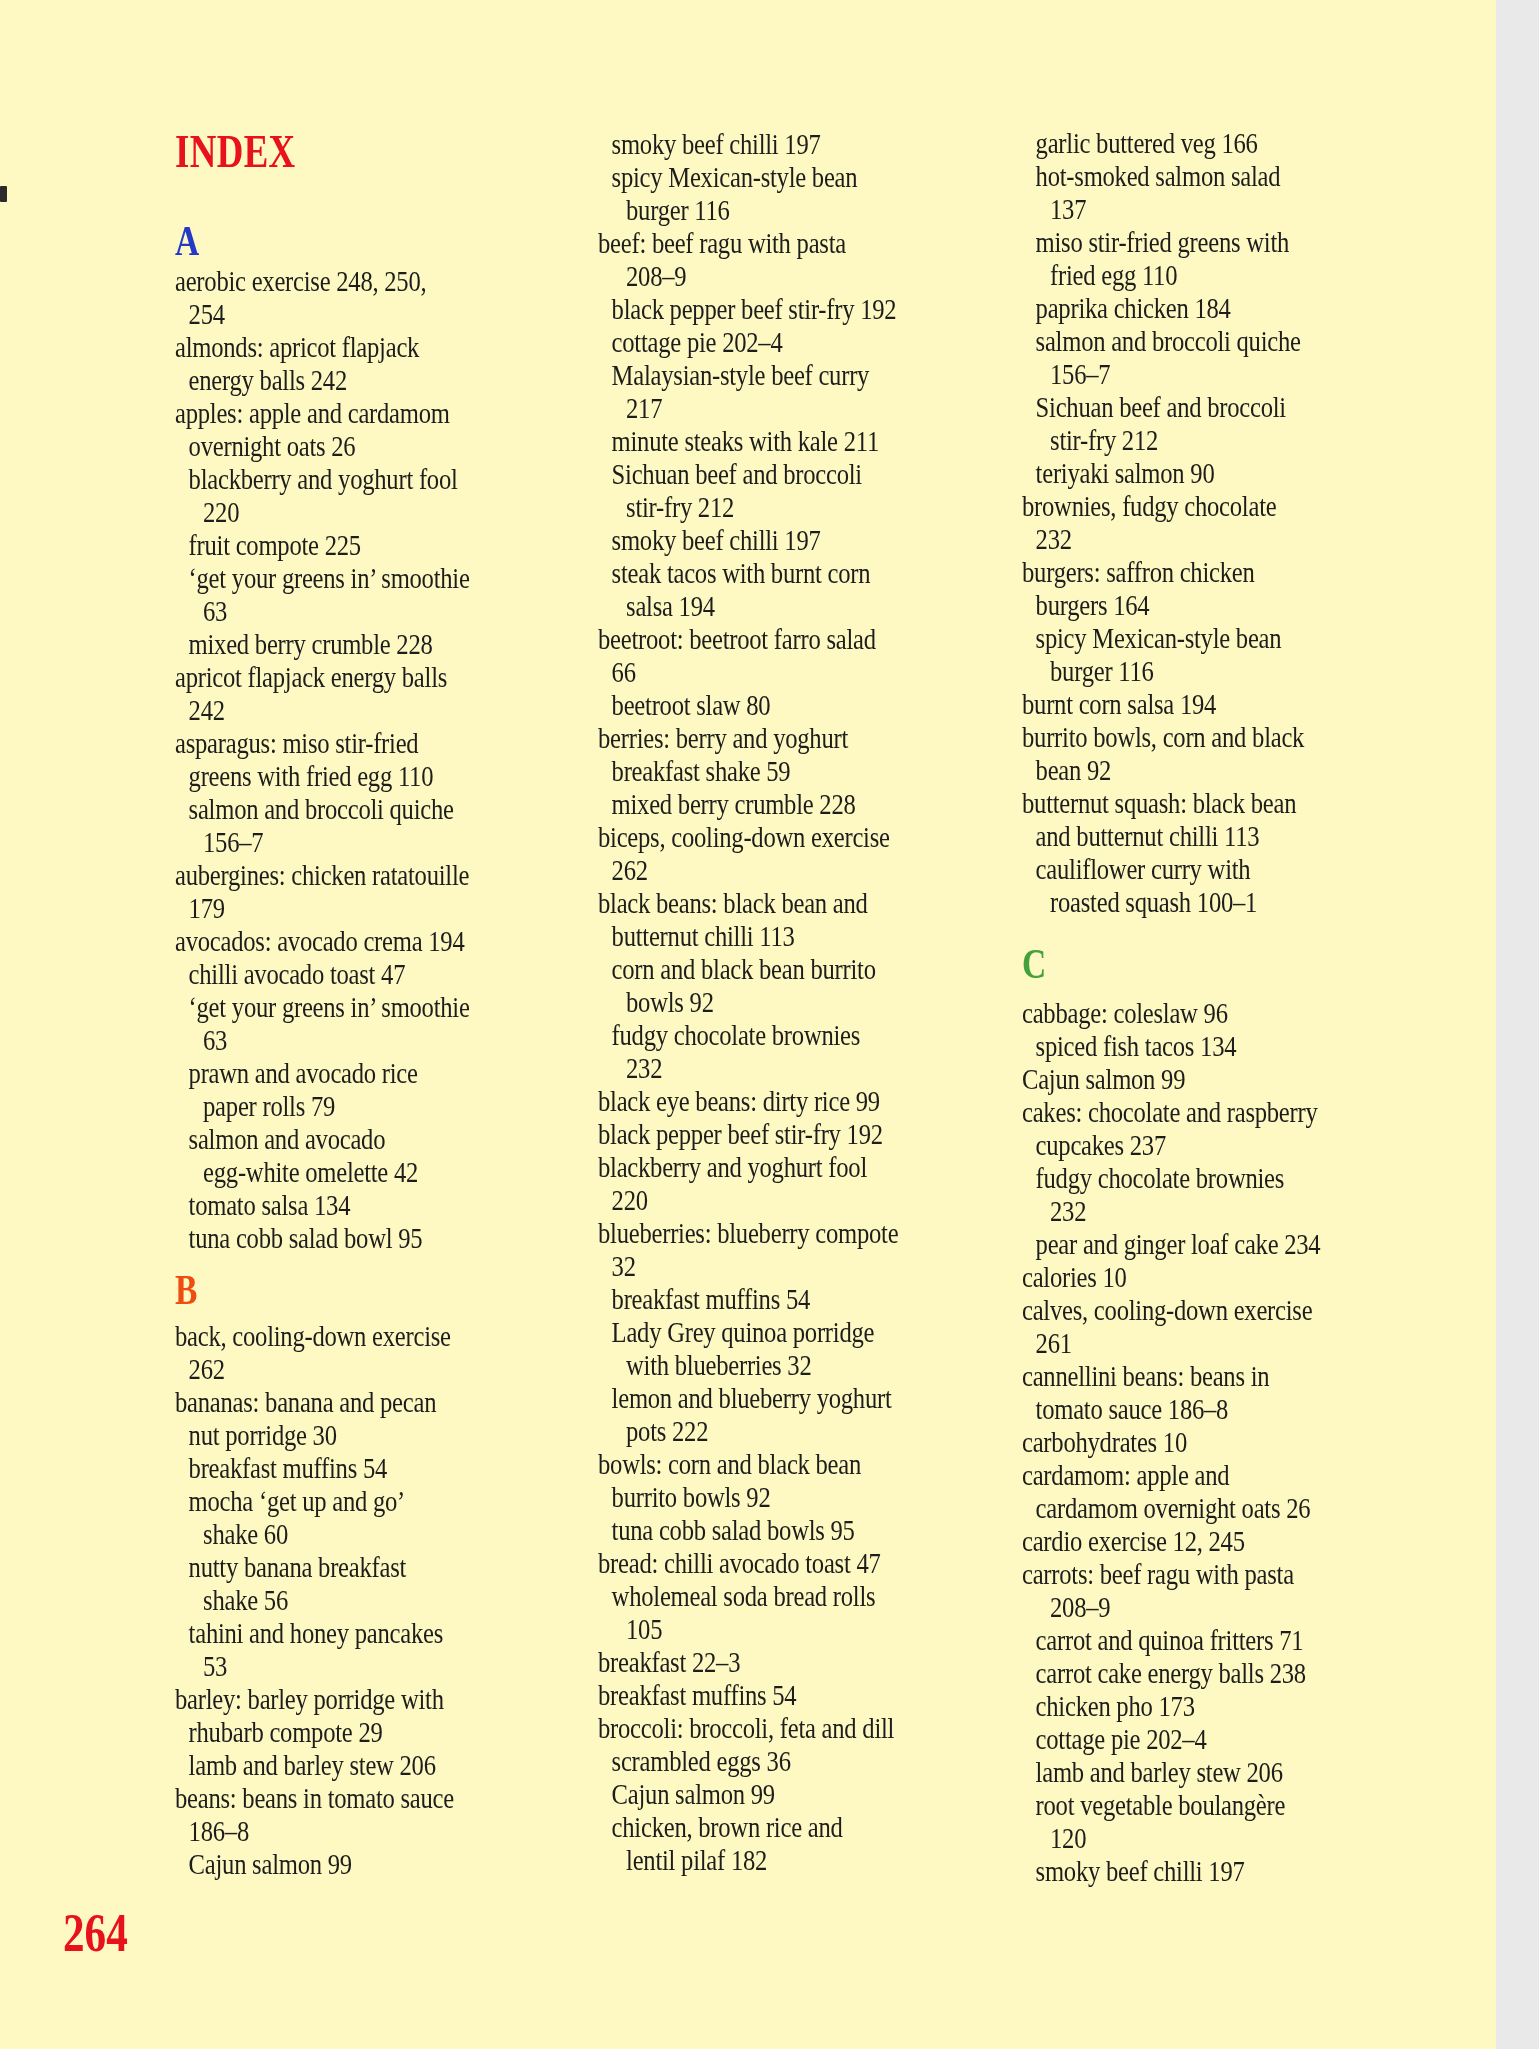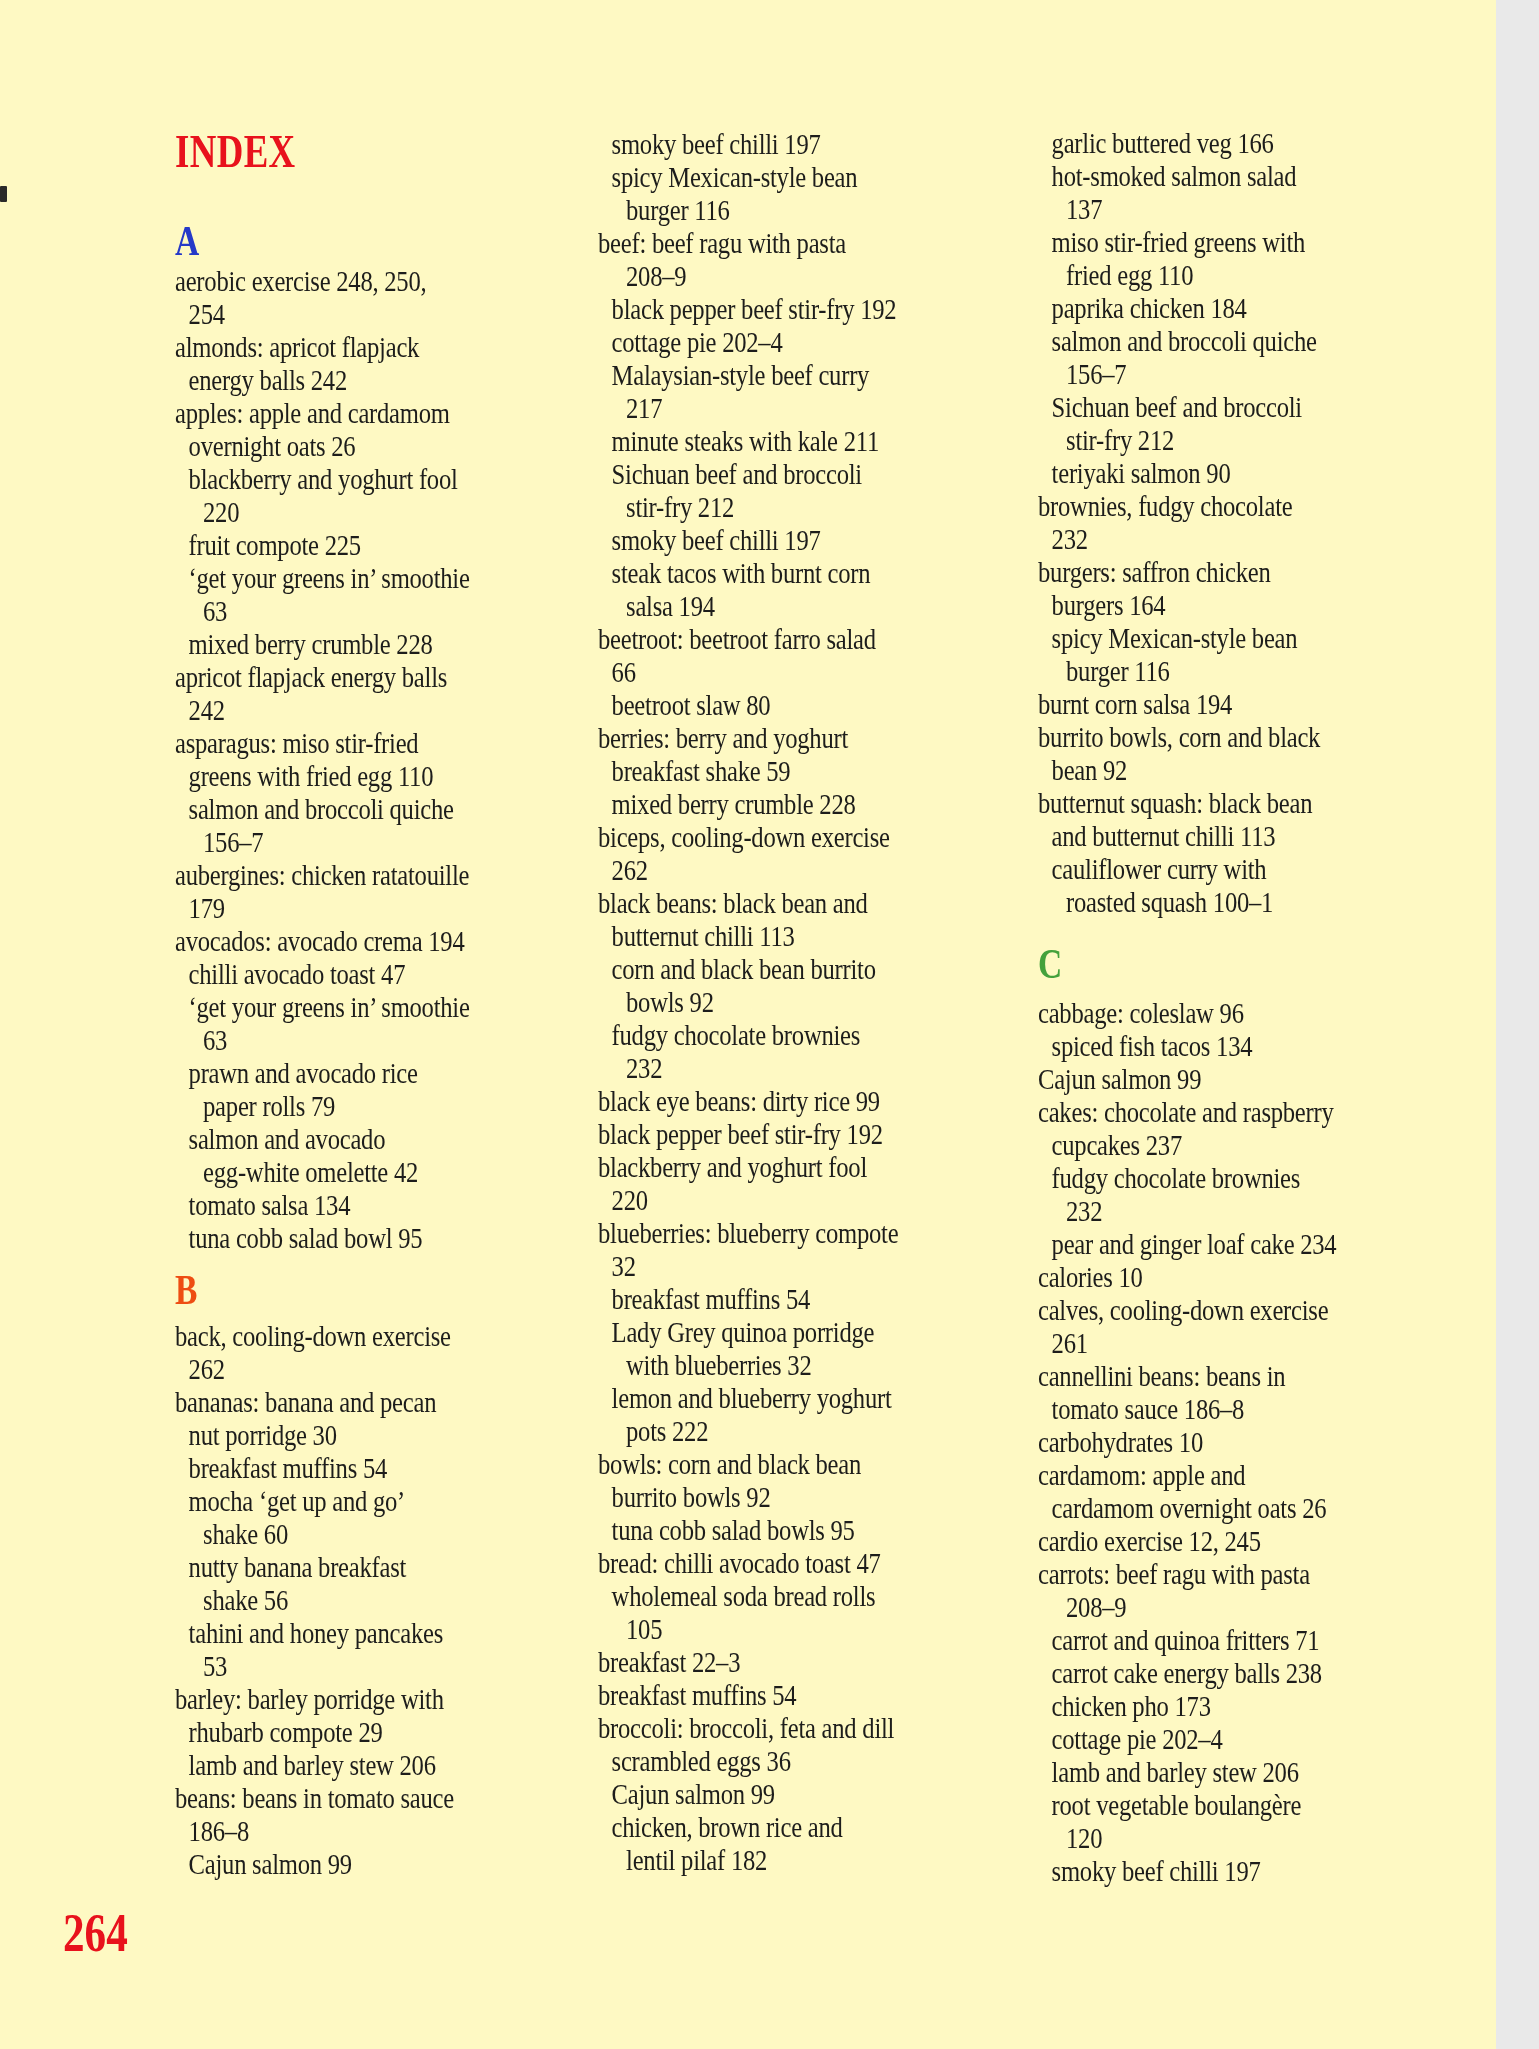--- a/index.html
+++ b/index.html
@@ -12,21 +12,21 @@
     color:#1d1d1b;
   }
   .col{
     position:absolute;
     white-space:nowrap;
     font-size:29px;
     line-height:33px;
   }
   .col1{left:175px;top:130px;}
   .col2{left:598px;top:128px;}
-  .col3{left:1022px;top:127px;margin-left:16px;}
+  .col3{left:1022px;top:127px;}
   .line{
     height:33px;
     transform:scaleX(0.85);
     transform-origin:0 0;
     letter-spacing:-0.3px;
   }
   .i0{padding-left:0;}
   .i1{padding-left:16px;}
   .i2{padding-left:33px;}
   .title{

